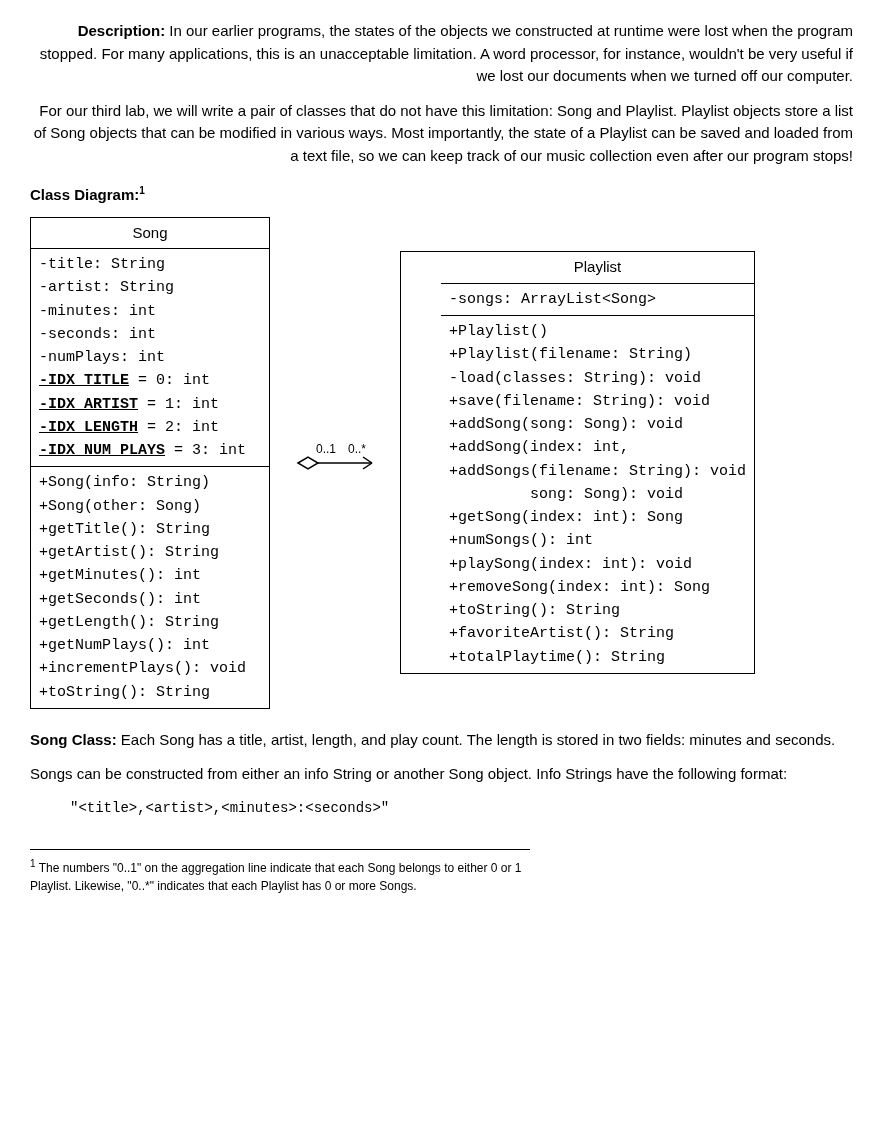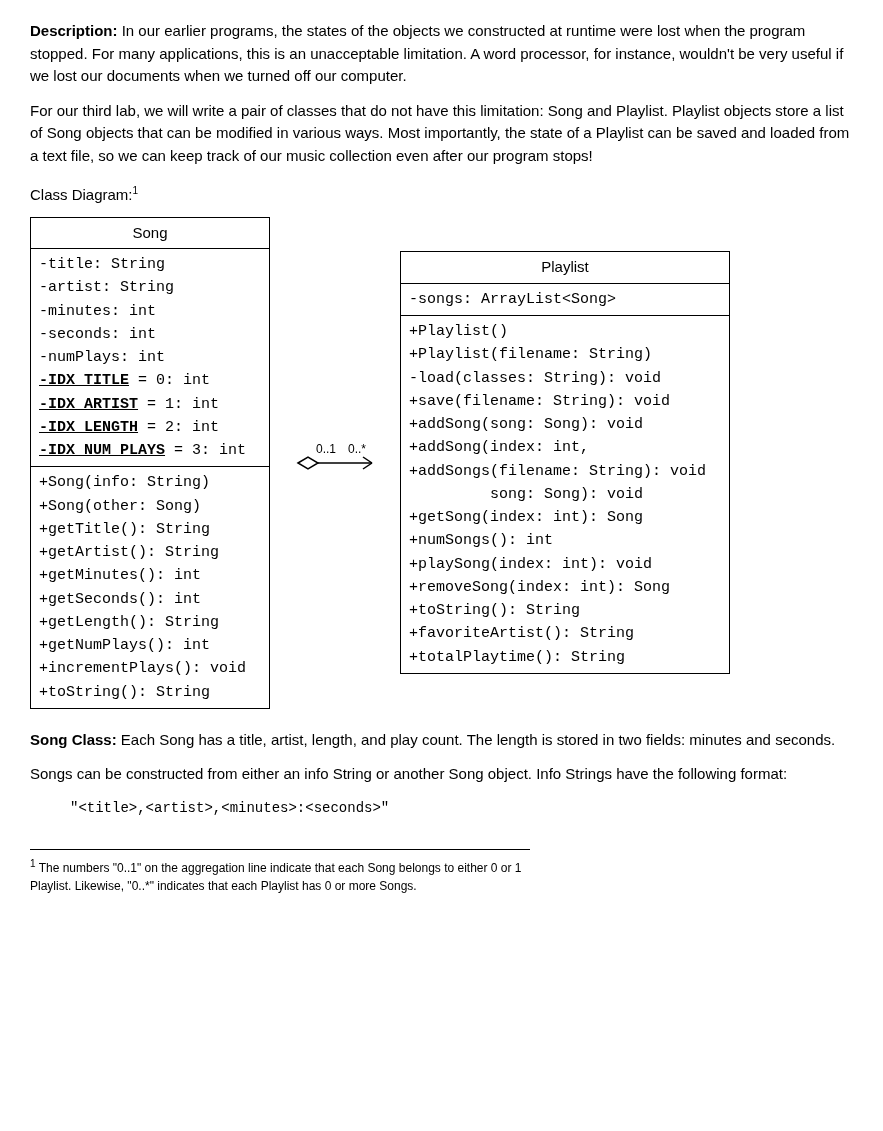--- a/index.html
+++ b/index.html
@@ -10,23 +10,24 @@
       color: #000;
       background: #fff;
       padding: 20px 30px;
       max-width: 883px;
     }
     p {
       margin-bottom: 12px;
     }
     .description-section {
       margin-bottom: 16px;
+      text-align: right;
     }
     .section-title {
-      font-weight: normal;
+      font-weight: bold;
       margin-bottom: 10px;
       font-size: 15px;
     }
     .class-diagram-container {
       display: flex;
       align-items: center;
       gap: 0;
       margin-bottom: 20px;
       position: relative;
     }
@@ -66,20 +67,21 @@
       padding: 0 10px;
       position: relative;
       min-width: 110px;
     }
     .connector-svg {
       display: block;
     }
 
     .playlist-box {
       min-width: 330px;
+      padding-left: 40px;
     }
 
     .footnote-line {
       border-top: 1px solid #000;
       margin-top: 30px;
       padding-top: 6px;
       font-size: 12px;
       max-width: 500px;
     }
 

